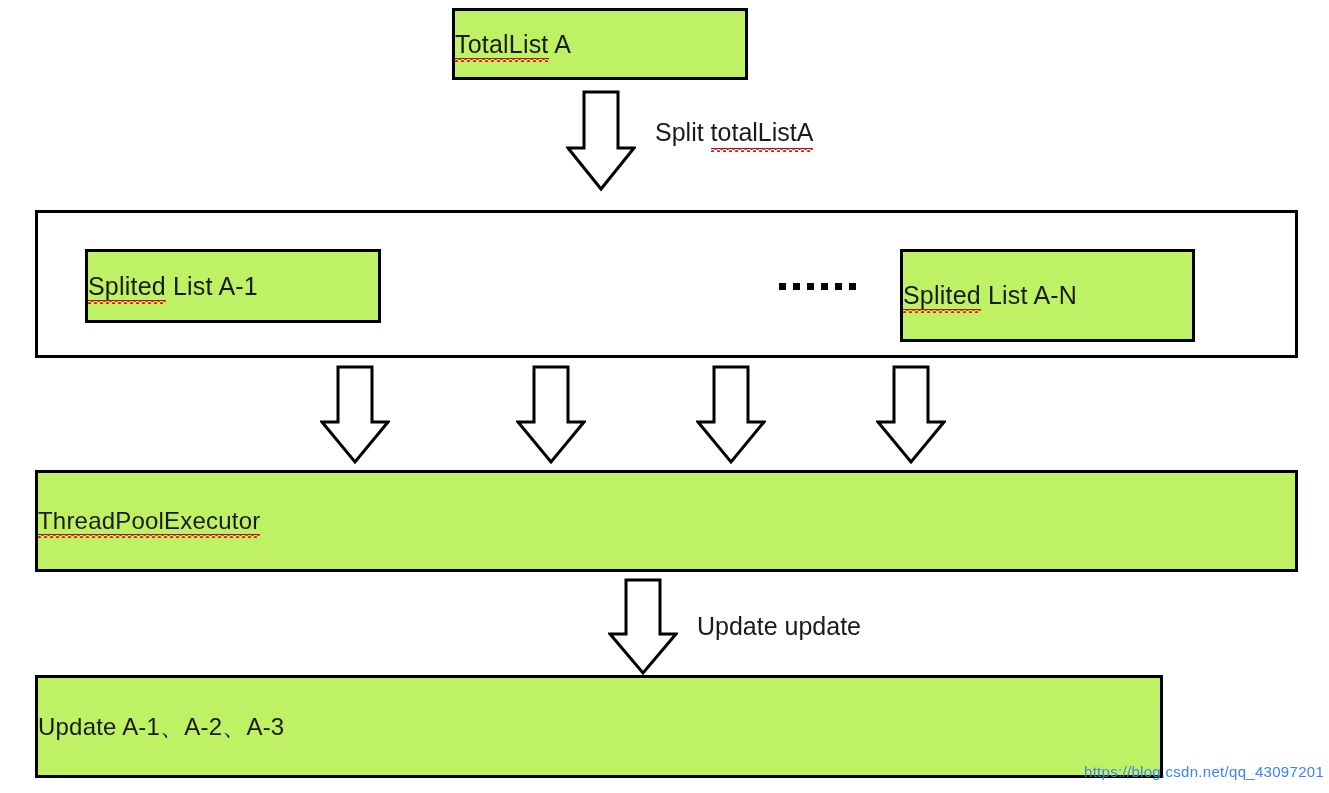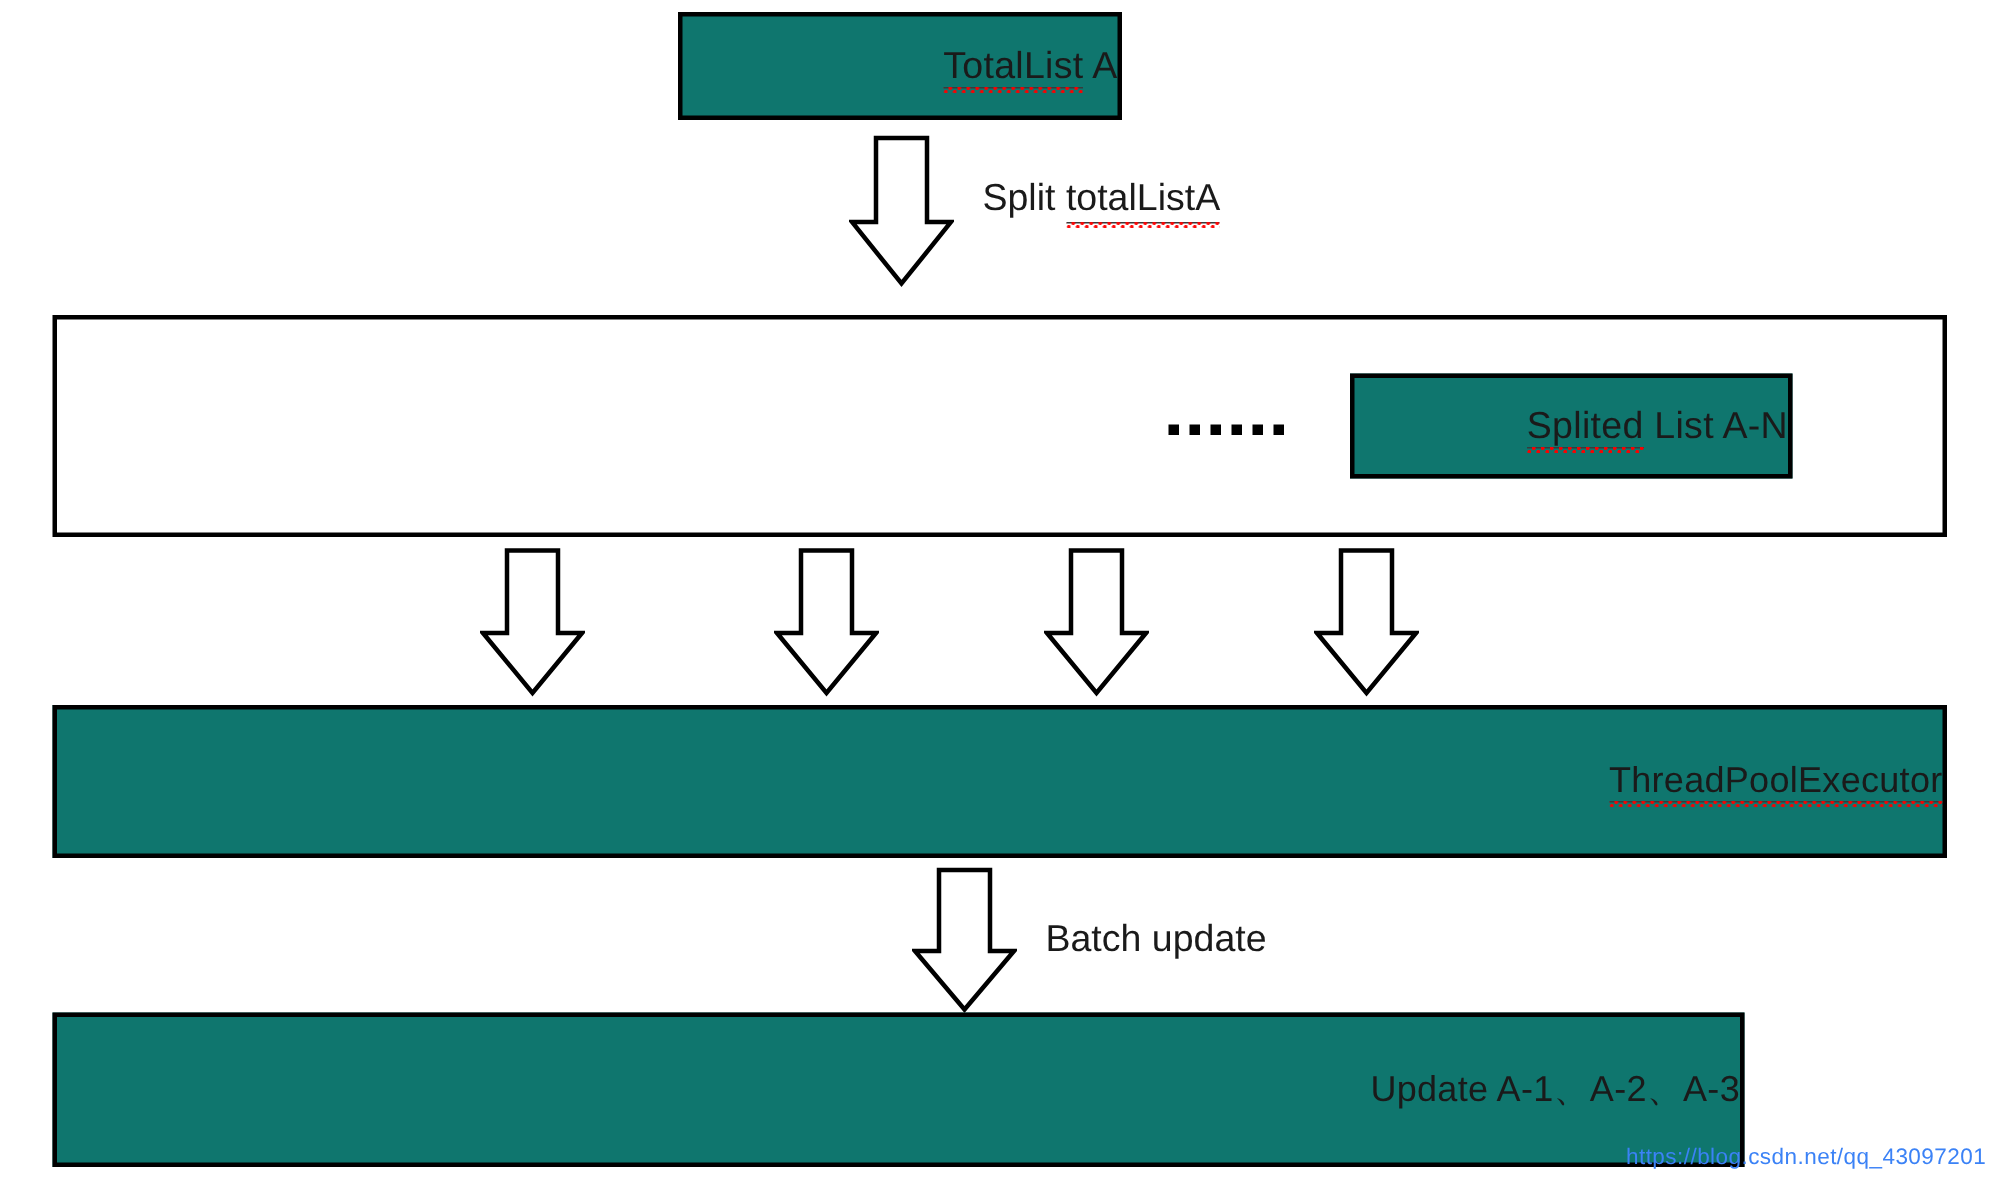--- a/index.html
+++ b/index.html
@@ -15,24 +15,24 @@
     position: relative;
     width: 1329px;
     height: 793px;
     background: #ffffff;
     overflow: hidden;
   }
   .box {
     position: absolute;
     box-sizing: border-box;
     border: 3px solid #000000;
-    background: #0f766e;
+    background: #bef264;
     display: flex;
     align-items: center;
-    justify-content: flex-end;
+    justify-content: flex-start;
   }
   .label {
     font-size: 25px;
     line-height: 1;
     color: #1a1a1a;
     white-space: nowrap;
     letter-spacing: 0.2px;
     position: relative;
   }
   .label.sz-big { font-size: 24px; }
@@ -121,32 +121,35 @@
   <div class="arrow" style="left:566px; top:90px; width:70px; height:102px;">
     <svg width="70" height="102" viewBox="0 0 70 102" xmlns="http://www.w3.org/2000/svg">
       <polygon points="18,2 52,2 52,58 68,58 35,99 2,58 18,58" fill="#ffffff" stroke="#000000" stroke-width="3" stroke-linejoin="miter"></polygon>
     </svg>
   </div>
   <div class="arrow-label" style="left:655px; top:118px;"><span>Split </span><span class="spell">totalListA</span></div>
 
   <div id="outer-split-row" style="left:35px; top:210px; width:1263px; height:148px;">
   </div>
 
+  <div class="box" style="left:85px; top:249px; width:296px; height:74px;">
+    <div class="label"><span class="spell">Splited</span><span> List A-1</span></div>
+  </div>
 
 
   <div class="ellipsis" style="left:779px; top:283px;">
     <i></i>
     <i></i>
     <i></i>
     <i></i>
     <i></i>
     <i></i>
   </div>
 
-  <div class="box" style="left:900px; top:249px; width:295px; height:70px;">
+  <div class="box" style="left:900px; top:249px; width:295px; height:93px;">
     <div class="label"><span class="spell">Splited</span><span> List A-N</span></div>
   </div>
 
   <div class="arrow" style="left:320px; top:365px; width:70px; height:100px;">
     <svg width="70" height="100" viewBox="0 0 70 100" xmlns="http://www.w3.org/2000/svg">
       <polygon points="18,2 52,2 52,57 68,57 35,97 2,57 18,57" fill="#ffffff" stroke="#000000" stroke-width="3" stroke-linejoin="miter"></polygon>
     </svg>
   </div>
   <div class="arrow" style="left:516px; top:365px; width:70px; height:100px;">
     <svg width="70" height="100" viewBox="0 0 70 100" xmlns="http://www.w3.org/2000/svg">
@@ -166,21 +169,21 @@
 
   <div class="box" style="left:35px; top:470px; width:1263px; height:102px;">
     <div class="label sz-big"><span class="spell">ThreadPoolExecutor</span><span></span></div>
   </div>
 
   <div class="arrow" style="left:608px; top:578px; width:70px; height:98px;">
     <svg width="70" height="98" viewBox="0 0 70 98" xmlns="http://www.w3.org/2000/svg">
       <polygon points="18,2 52,2 52,56 68,56 35,95 2,56 18,56" fill="#ffffff" stroke="#000000" stroke-width="3" stroke-linejoin="miter"></polygon>
     </svg>
   </div>
-  <div class="arrow-label" style="left:697px; top:612px;">Batch update</div>
+  <div class="arrow-label" style="left:697px; top:612px;">Update update</div>
 
   <div class="box" style="left:35px; top:675px; width:1128px; height:103px;">
     <div class="label sz-big">Update A-1、A-2、A-3</div>
   </div>
 
   <div class="watermark" style="left:1084px; top:763px;">https://blog.csdn.net/qq_43097201</div>
 
 </div>
 
 </body></html>

